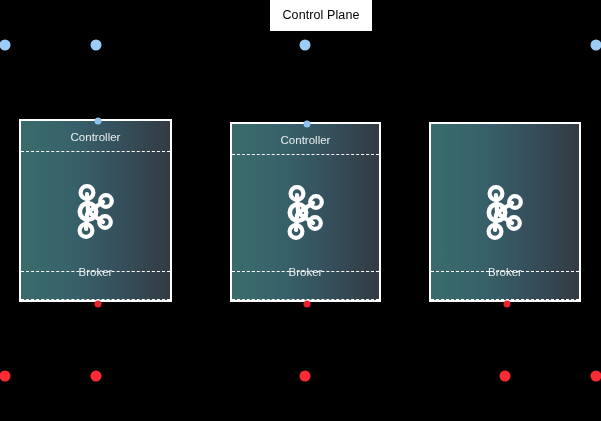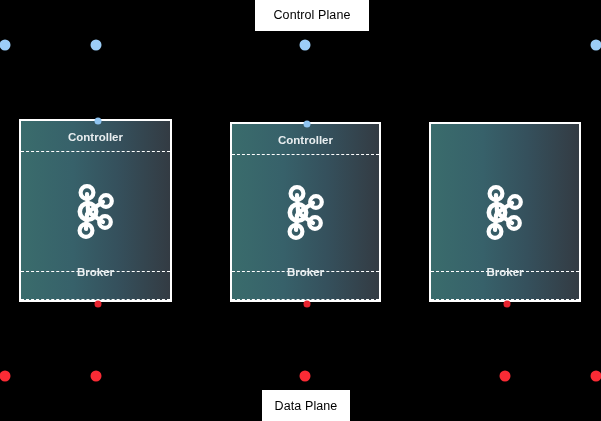--- a/index.html
+++ b/index.html
@@ -26,23 +26,23 @@
     color: #000000;
     font-size: 12.5px;
     line-height: 1;
     display: flex;
     align-items: center;
     justify-content: center;
     letter-spacing: 0.1px;
     white-space: nowrap;
   }
   #control-plane-label {
-    left: 255px;
+    left: 270px;
     top: -1px;
-    width: 114px;
+    width: 102px;
     height: 32px;
   }
   #data-plane-label {
     left: 262px;
     top: 390px;
     width: 88px;
     height: 32px;
   }
 
   
@@ -56,21 +56,20 @@
   .rail-dot.blue { background: #9ccdf7; }
   .rail-dot.red  { background: #fa2b35; }
 
   
   .node {
     position: absolute;
     box-sizing: border-box;
     border: 2px solid #ffffff;
     background: linear-gradient(90deg, #3a6c6c 0%, #37616a 35%, #35505c 65%, #333b43 100%);
     overflow: visible;
-    font-weight: bold;
   }
   .node-inner {
     position: relative;
     width: 100%;
     height: 100%;
   }
 
   
   .divider {
     position: absolute;
@@ -208,15 +207,14 @@
     </div>
     <div class="edge-dot red" style="left:76px; top:180px;"></div>
   </div>
 
   <div class="rail-dot red" style="left:5px;  top:376px;"></div>
   <div class="rail-dot red" style="left:96px; top:376px;"></div>
   <div class="rail-dot red" style="left:305px;top:376px;"></div>
   <div class="rail-dot red" style="left:505px;top:376px;"></div>
   <div class="rail-dot red" style="left:596px;top:376px;"></div>
 
-  <div id="data-plane-label" class="plane-label">Data Plane</div>
 
 </div>
 
 </body></html>

